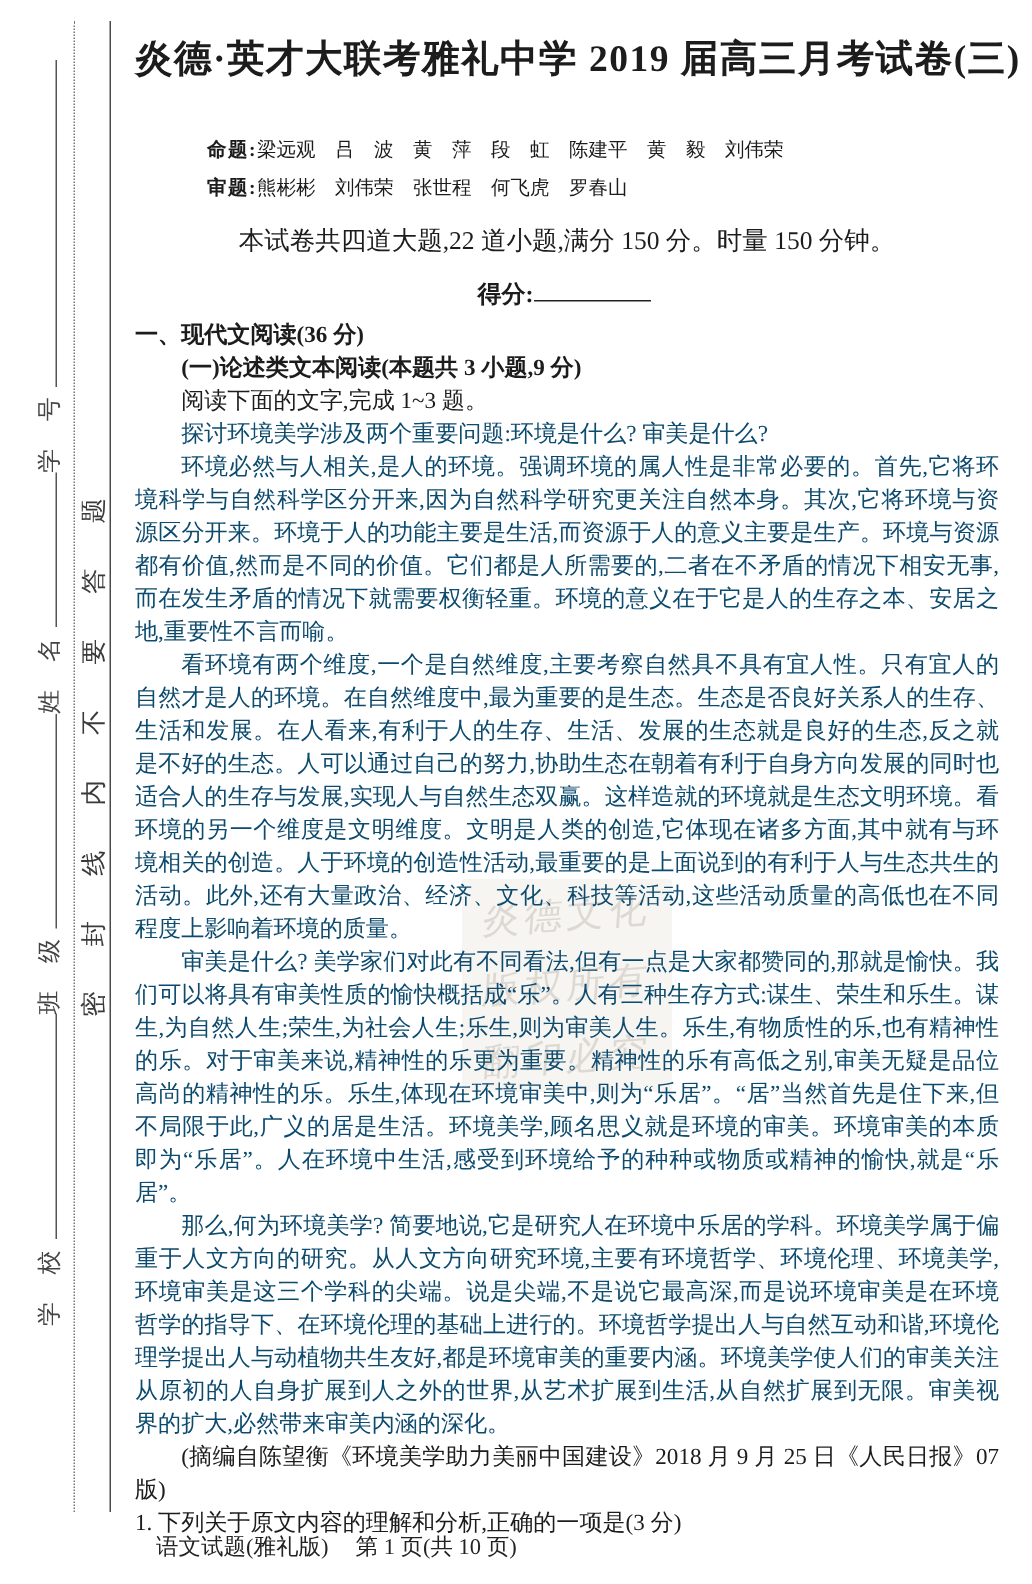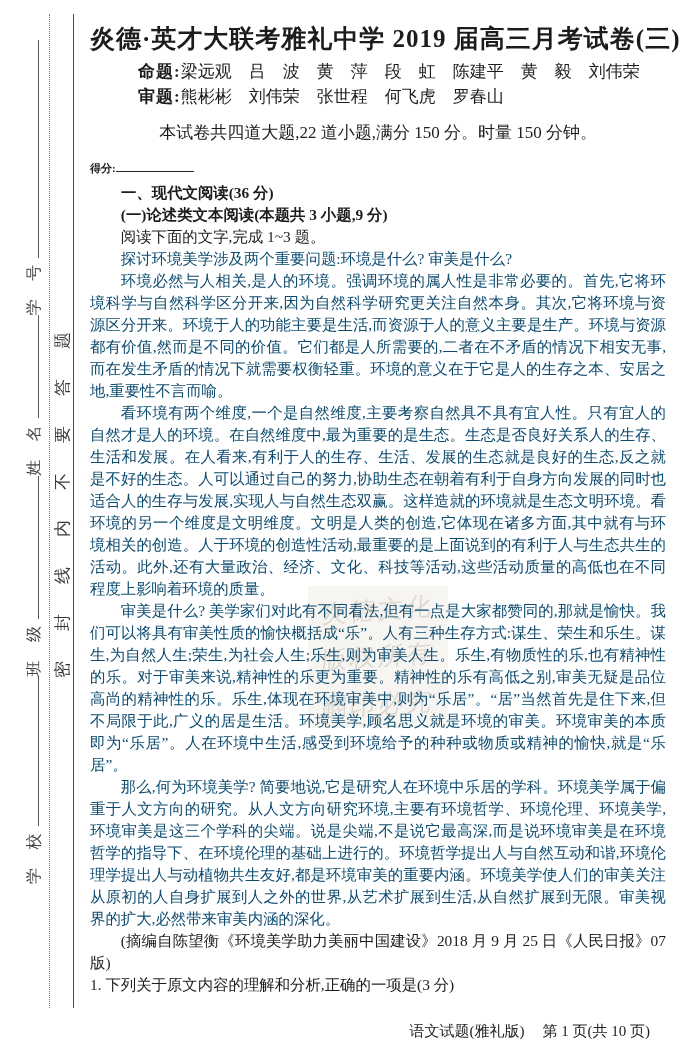--- a/index.html
+++ b/index.html
@@ -21,46 +21,46 @@
   .seal-blank { display:inline-block; height:13px; border-bottom:1px solid #555; vertical-align:baseline; }
   .w150 { width:150px; } .w143 { width:143px; } .w103 { width:103px; } .w218 { width:218px; }
   .sp172 { width:172px; }
   .strip-notice { left:53px; padding-left:378px; font-size:17px; letter-spacing:30px; color:#3a3a3a; }
   .seal-dotted-line { position:absolute; left:49px; top:14px; height:994px; width:0; border-left:1px dotted #777; }
   .seal-solid-line  { position:absolute; left:73px; top:14px; height:994px; width:0; border-left:1px solid #4a4a4a; }
   
   .main { position:absolute; left:90px; top:22px; width:576px; }
   .paper-title { text-align:left; font-size:25px; font-weight:bold; letter-spacing:1px; white-space:nowrap; }
   .subject { text-align:center; font-size:31px; font-weight:bold; margin-top:14px; }
-  .credits { margin-top:4px; margin-left:48px; font-size:17px; line-height:25px; }
+  .credits { margin-top:32px; margin-left:48px; font-size:13px; line-height:25px; }
   .credit-row b { letter-spacing:1px; }
   .exam-info { text-align:center; margin-top:12px; font-size:17px; }
-  .score-row { text-align:left; margin-top:14px; font-size:11px; padding-right:4px; }
+  .score-row { text-align:center; margin-top:14px; font-size:16px; padding-right:4px; }
   .score-row b { font-weight:bold; }
   .score-blank { display:inline-block; width:78px; height:14px; border-bottom:1px solid #222; }
   
   .content { margin-top:6px; font-size:15.4px; line-height:22px; text-align:justify; text-justify:inter-ideograph; word-break:break-all; }
-  .sec-title { font-weight:bold;margin-left:31px; }
+  .sec-title { font-weight:bold; }
   .sub-title { font-weight:bold; text-indent:2em; }
   .indent { text-indent:2em; }
   .passage { text-indent:2em; color:#0c4a6e; }
   .source { text-indent:2em; }
   .question { }
   
   .watermark {
     position:absolute; left:308px; top:586px; width:140px; height:142px;
     background:#f6f5f2; border-radius:2px; z-index:0;
     display:flex; flex-direction:column; justify-content:space-around; align-items:center;
     pointer-events:none;
   }
   .watermark div { color:#ddd9d2; font-size:25px; letter-spacing:3px; transform:skewX(-8deg) rotate(-4deg); }
   .content, .main { position:relative; z-index:1; }
   .main { z-index:1; }
   
-  .footer { position:absolute; left:74px; width:576px; bottom:15px; text-align:right; font-size:15px; color:#222; }
+  .footer { position:absolute; left:104px; width:576px; bottom:15px; text-align:left; font-size:15px; color:#222; }
   .footer .gap { display:inline-block; width:1.2em; }
 </style>
 </head>
 <body>
 
 <div class="page">
 
   <div class="watermark">
     <div>炎德文化</div>
     <div>版权所有</div>

